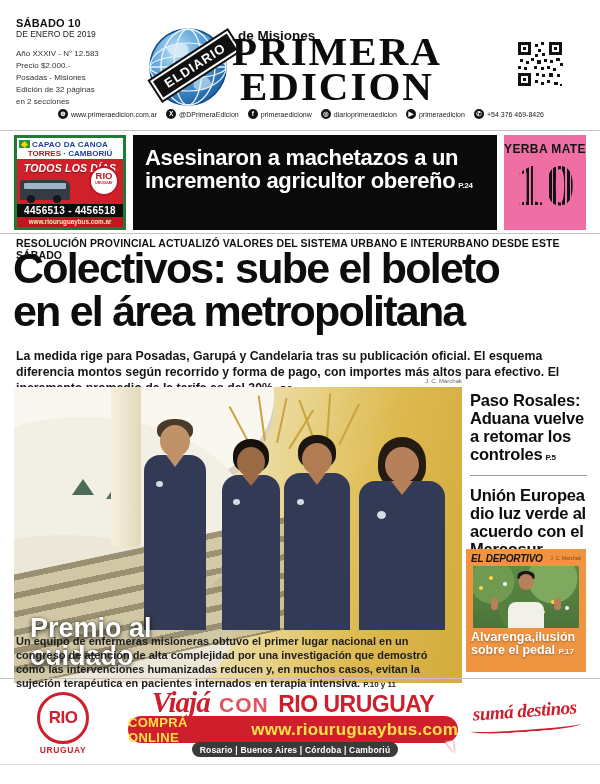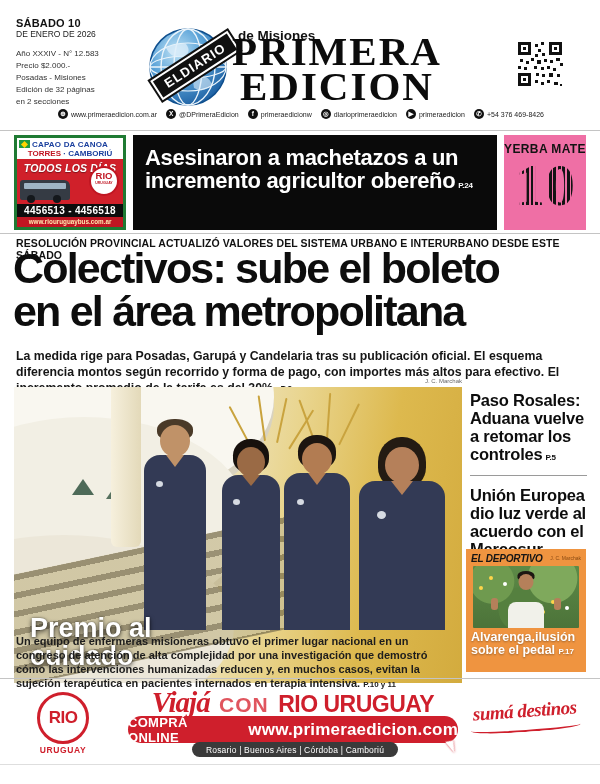--- a/index.html
+++ b/index.html
@@ -125,40 +125,40 @@
   
   .rio-logo{left:30px;top:692px;width:66px;text-align:center;}
   .rio-circle{width:52px;height:52px;margin:0 auto;border:3px solid #cf1f2c;border-radius:50%;
      display:flex;align-items:center;justify-content:center;color:#cf1f2c;font-weight:bold;font-size:17px;letter-spacing:-.5px;box-sizing:border-box;}
   .rio-uy{margin-top:1px;color:#cf1f2c;font-weight:bold;font-size:8.5px;letter-spacing:.6px;}
   .viaja-line{left:128px;top:686px;width:330px;text-align:center;white-space:nowrap;}
   .viaja{font-family:"Liberation Serif",serif;font-style:italic;font-weight:bold;font-size:29px;color:#cf1f2c;letter-spacing:-1px;}
   .con{font-size:21px;color:#e0555e;font-weight:bold;margin:0 5px;letter-spacing:1px;}
   .brand-ru{font-size:23px;font-weight:bold;color:#cf1f2c;letter-spacing:-.5px;}
   .pill{left:128px;top:716px;width:330px;height:27px;background:#cf1f2c;border-radius:16px;
-     display:flex;align-items:center;justify-content:center;gap:12px;color:#ffffff;}
+     display:flex;align-items:center;justify-content:center;gap:12px;color:#fde047;}
   .cta{font-size:13px;font-weight:bold;letter-spacing:.3px;}
   .pill-url{font-size:17px;font-weight:bold;letter-spacing:.2px;}
   .cursor{position:absolute;right:2px;bottom:-9px;width:0;height:0;border-left:7px solid #fff;
      border-top:4px solid transparent;border-bottom:10px solid transparent;transform:rotate(-40deg);
      filter:drop-shadow(0 0 1px #cf1f2c);}
   .suma{left:462px;top:700px;width:126px;text-align:center;font-family:"Liberation Serif",serif;
      font-style:italic;font-weight:bold;font-size:19px;color:#cf1f2c;transform:rotate(-4deg);letter-spacing:-.5px;}
   .suma-swash{width:110px;height:7px;margin:1px auto 0;border-bottom:2px solid #cf1f2c;border-radius:0 0 100% 100%;}
   .cities{left:192px;top:742px;width:206px;height:15px;background:#3a3a3a;border-radius:8px;color:#fff;
-     font-size:8.5px;font-weight:normal;display:flex;align-items:center;justify-content:center;letter-spacing:.2px;text-align:right;}
+     font-size:8.5px;font-weight:bold;display:flex;align-items:center;justify-content:center;letter-spacing:.2px;text-align:right;}
 </style>
 </head>
 <body>
 
 <div class="page">
 
   <div class="abs issue">
     <div class="issue-day">SÁBADO 10</div>
-    <div class="issue-date">DE ENERO DE 2026</div>
+    <div class="issue-date">DE ENERO DE 2019</div>
     <div class="issue-line">Año XXXIV - N° 12.583</div>
     <div class="issue-line">Precio $2.000.-</div>
     <div class="issue-line">Posadas - Misiones</div>
     <div class="issue-line">Edición de 32 páginas</div>
     <div class="issue-line">en 2 secciones</div>
   </div>
 
   <div class="abs globe-wrap">
     <svg width="84" height="82" viewBox="0 0 84 82">
       <defs>
@@ -390,21 +390,21 @@
     <div class="rio-circle">RIO</div>
     <div class="rio-uy">URUGUAY</div>
   </div>
   <div class="abs viaja-line">
     <span class="viaja">Viajá</span>
     <span class="con">CON</span>
     <span class="brand-ru">RIO URUGUAY</span>
   </div>
   <div class="abs pill">
     <span class="cta">COMPRÁ ONLINE</span>
-    <span class="pill-url">www.primeraedicion.com</span>
+    <span class="pill-url">www.riouruguaybus.com</span>
     <span class="cursor"></span>
   </div>
   <div class="abs suma">
     <div>sumá destinos</div>
     <div class="suma-swash"></div>
   </div>
   <div class="abs cities">Rosario  |  Buenos Aires  |  Córdoba  |  Camboriú</div>
   <div class="rule" style="top:764px;border-top-color:#dedede"></div>
 
 </div>

